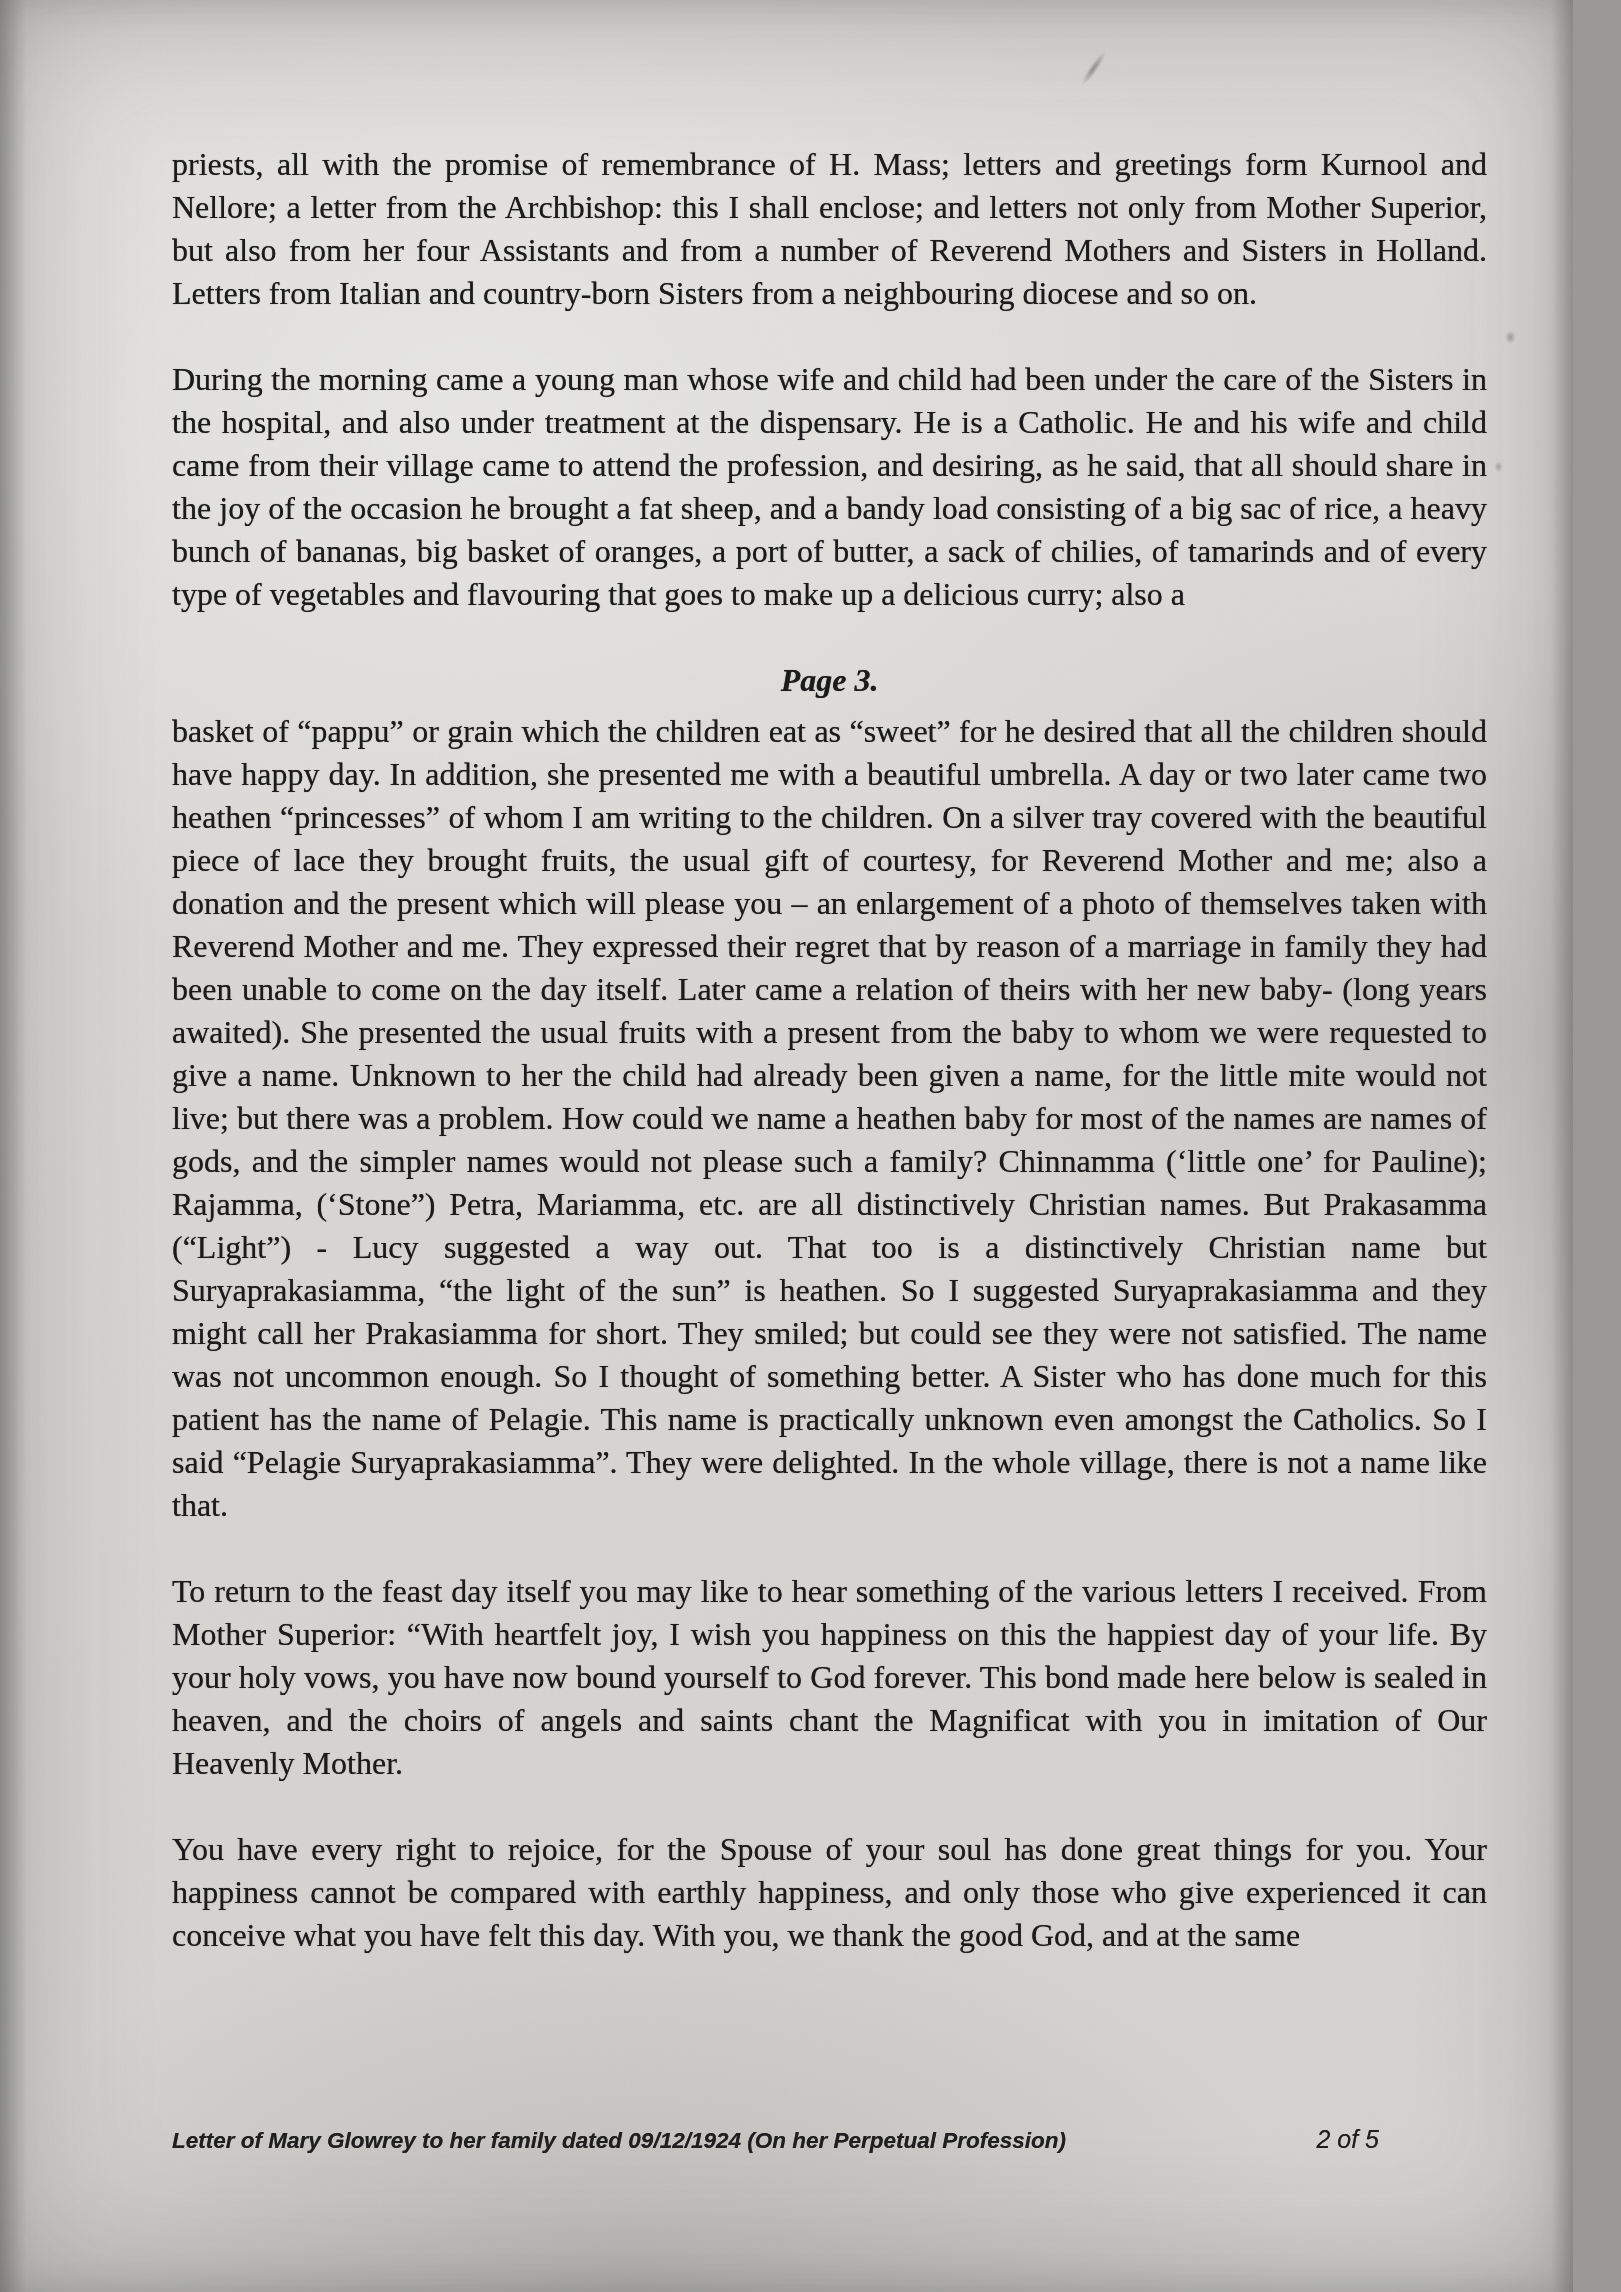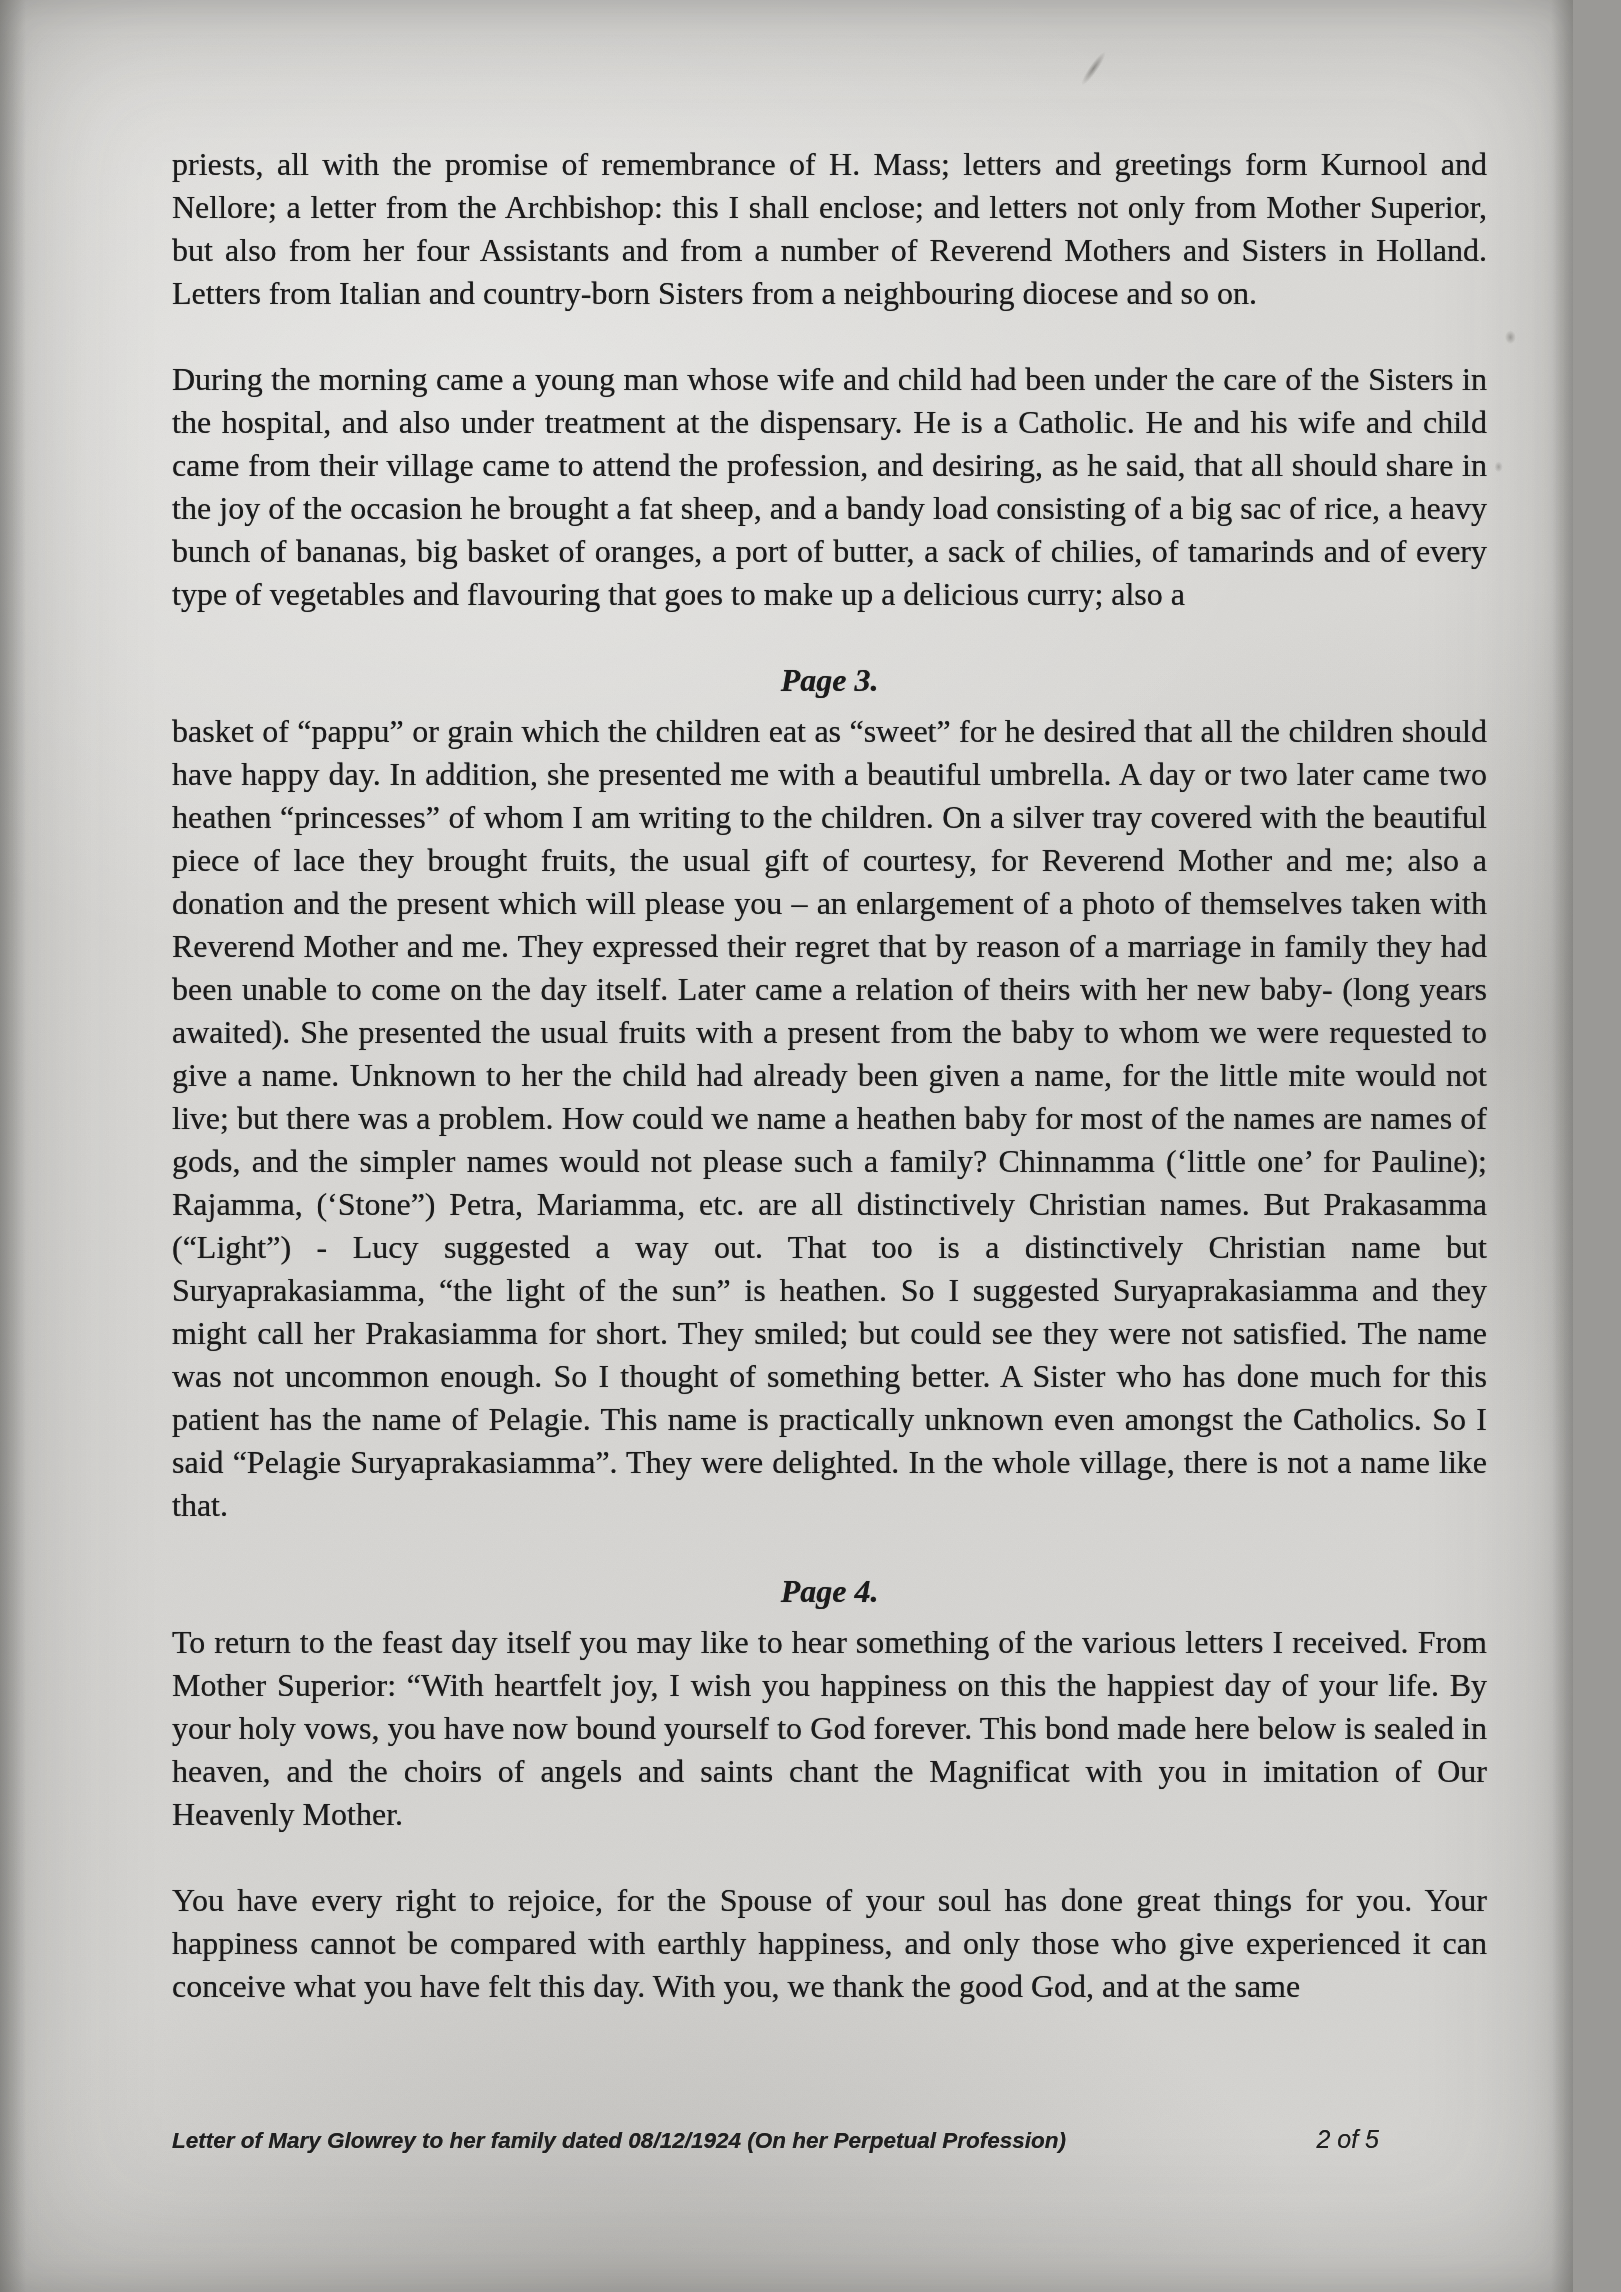--- a/index.html
+++ b/index.html
@@ -140,26 +140,25 @@
 
   <main class="content">
     <p>priests, all with the promise of remembrance of H. Mass; letters and greetings form Kurnool and Nellore; a letter from the Archbishop: this I shall enclose; and letters not only from Mother Superior, but also from her four Assistants and from a number of Reverend Mothers and Sisters in Holland.  Letters from Italian and country-born Sisters from a neighbouring diocese and so on.</p>
 
     <p>During the morning came a young man whose wife and child had been under the care of the Sisters in the hospital, and also under treatment at the dispensary.  He is a Catholic.  He and his wife and child came from  their village came to attend the profession, and desiring, as he said, that all should share in the joy of the occasion he brought a fat sheep, and a bandy load consisting of a big sac of rice, a heavy bunch of bananas, big basket of oranges, a port of butter, a sack of chilies, of tamarinds and of every type of vegetables and flavouring that goes to make up a delicious curry; also a</p>
 
     <h2 class="page-heading">Page 3.</h2>
 
     <p class="after-heading">basket of “pappu” or grain which the children eat as “sweet” for he desired that all the children should have happy day.  In addition, she presented me with a beautiful umbrella.  A day or two later came two heathen “princesses” of whom I am writing to the children.  On a silver tray covered with the beautiful piece of lace they brought fruits, the usual gift of courtesy, for Reverend Mother and me; also a donation and the present which will please you – an enlargement of a photo of themselves taken with Reverend Mother and me.  They expressed their regret that by reason of a marriage in family they had been unable to come on the day itself.  Later came a relation of theirs with her new baby- (long years awaited).  She presented the usual fruits with a present from the baby to whom we were requested to give a name.  Unknown to her the child had already been given a name, for the little mite would not live; but there was a problem.  How could we name a heathen baby for most of the names are names of gods, and the simpler names would not please such a family?  Chinnamma (‘little one’ for Pauline); Rajamma, (‘Stone”) Petra, Mariamma, etc. are all distinctively Christian names.  But Prakasamma (“Light”) - Lucy suggested a way out.  That too is a distinctively Christian name but Suryaprakasiamma, “the light of the sun” is heathen.  So I suggested Suryaprakasiamma and they might call her Prakasiamma for short.  They smiled; but could see they were not satisfied.  The name was not uncommon enough.  So I thought of something better.  A Sister who has done much for this patient has the name of Pelagie.  This name is practically unknown even amongst the Catholics.  So I said “Pelagie Suryaprakasiamma”.  They were delighted.  In the whole village, there is not a name like that.</p>
 
-    <h2 class="page-heading">Page 4.</h2>
 
     <p class="after-heading">To return to the feast day itself you may like to hear something of the various letters I received.  From Mother Superior: “With heartfelt joy, I wish you happiness on this the happiest day of your life.  By your holy vows, you have now bound yourself to God forever.  This bond made here below is sealed in heaven, and the choirs of angels and saints chant the Magnificat with you in imitation of Our Heavenly Mother.</p>
 
     <p>You have every right to rejoice, for the Spouse of your soul has done great things for you.  Your happiness cannot be compared with earthly happiness, and only those who give experienced it can conceive what you have felt this day.  With you, we thank the good God, and at the same</p>
   </main>
 
   <footer class="footer">
-    <span class="footer-left">Letter of Mary Glowrey to her family dated 08/12/1924 (On her Perpetual Profession)</span>
+    <span class="footer-left">Letter of Mary Glowrey to her family dated 09/12/1924 (On her Perpetual Profession)</span>
     <span class="footer-right">2 of 5</span>
   </footer>
 
 </div>
 
 
 </body></html>

